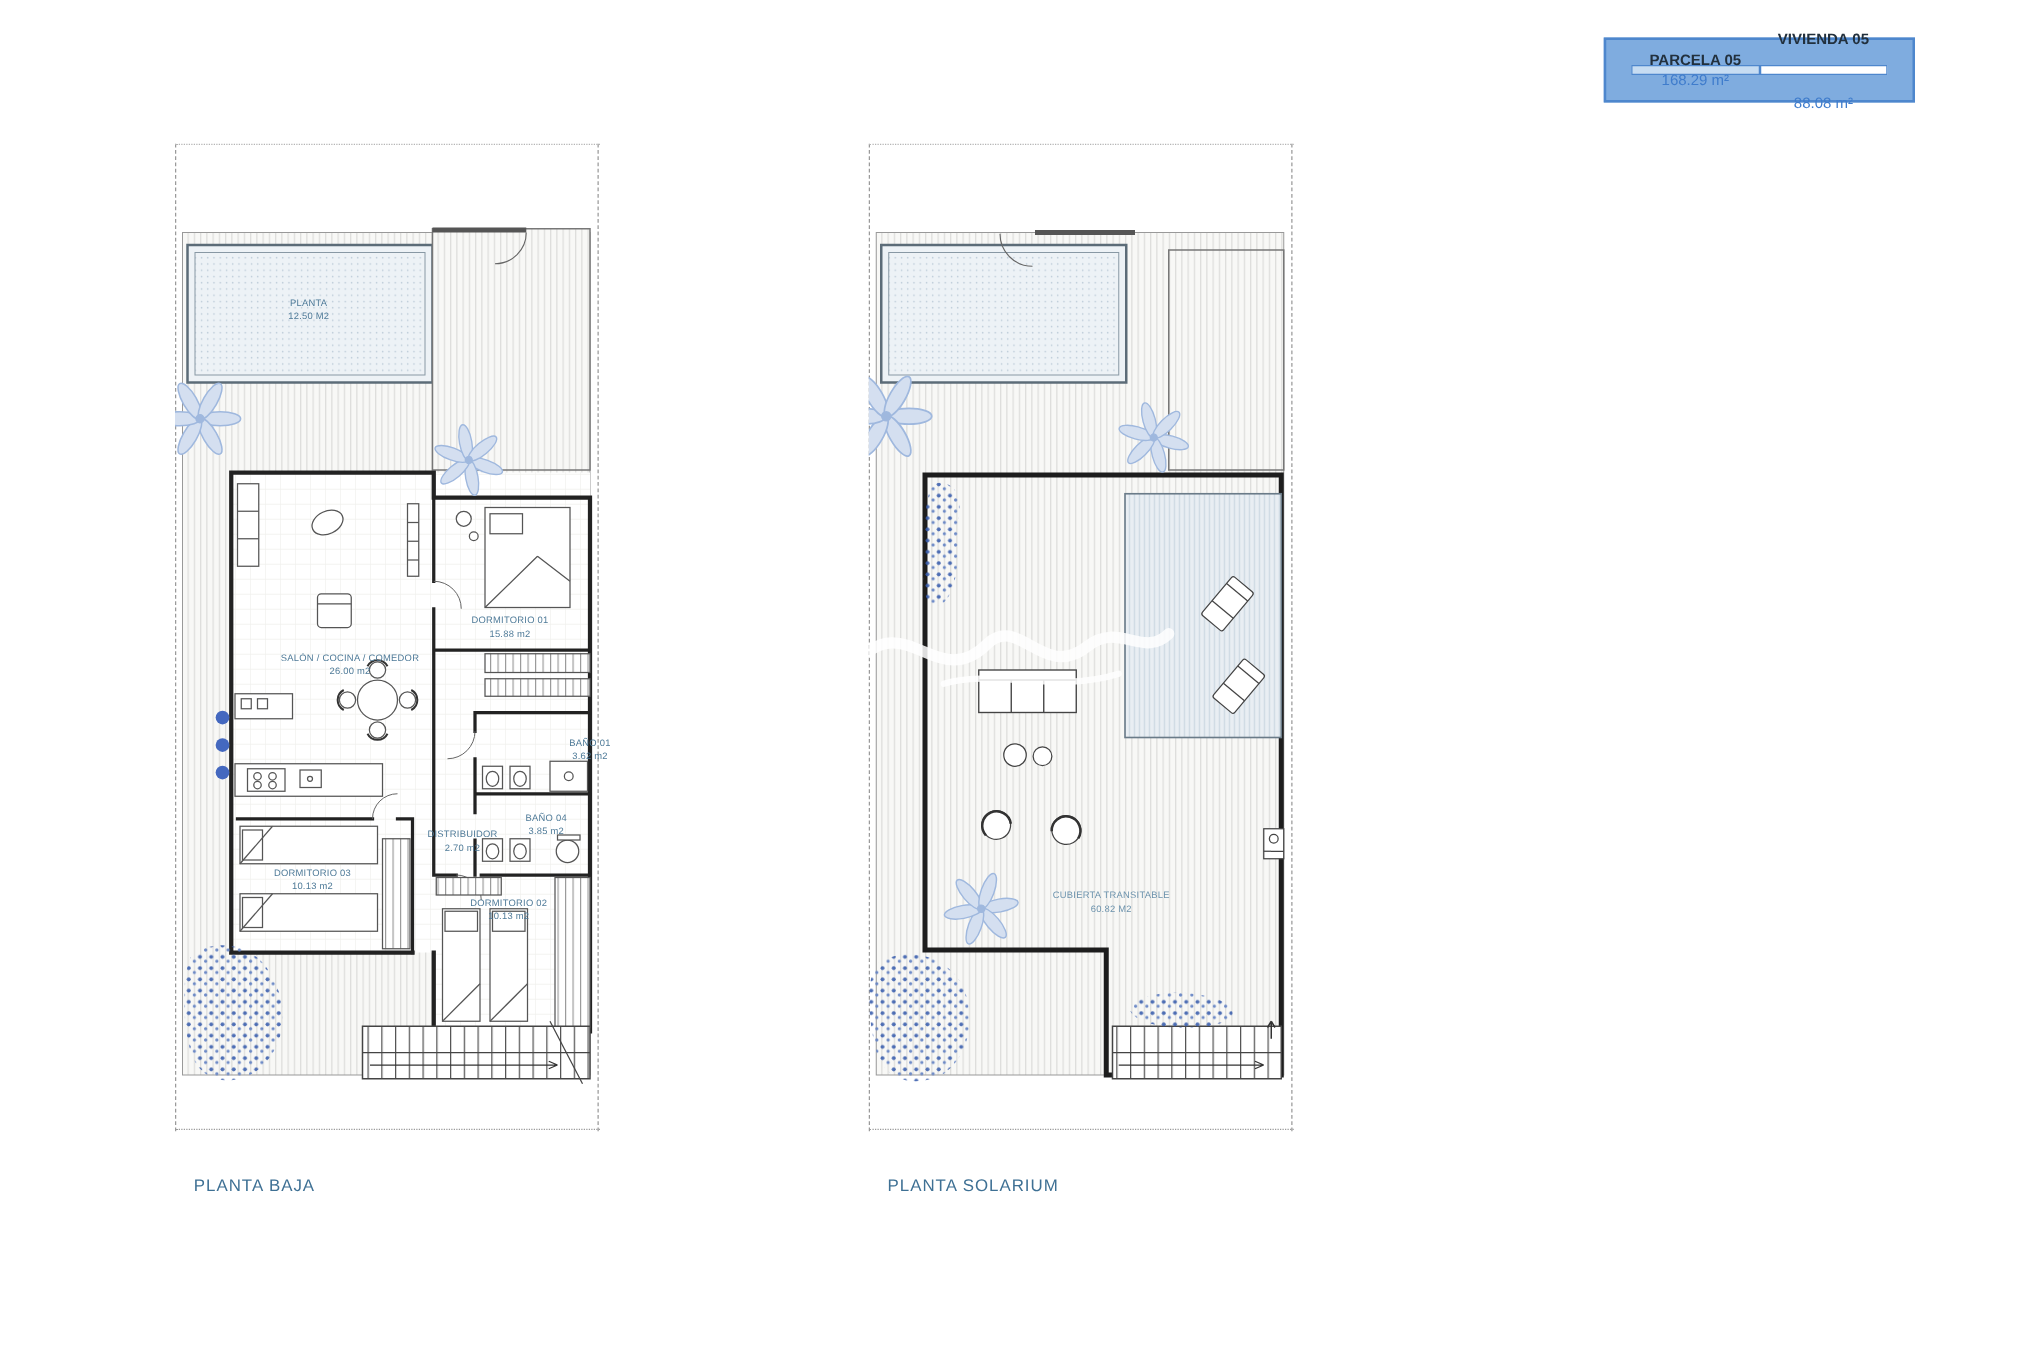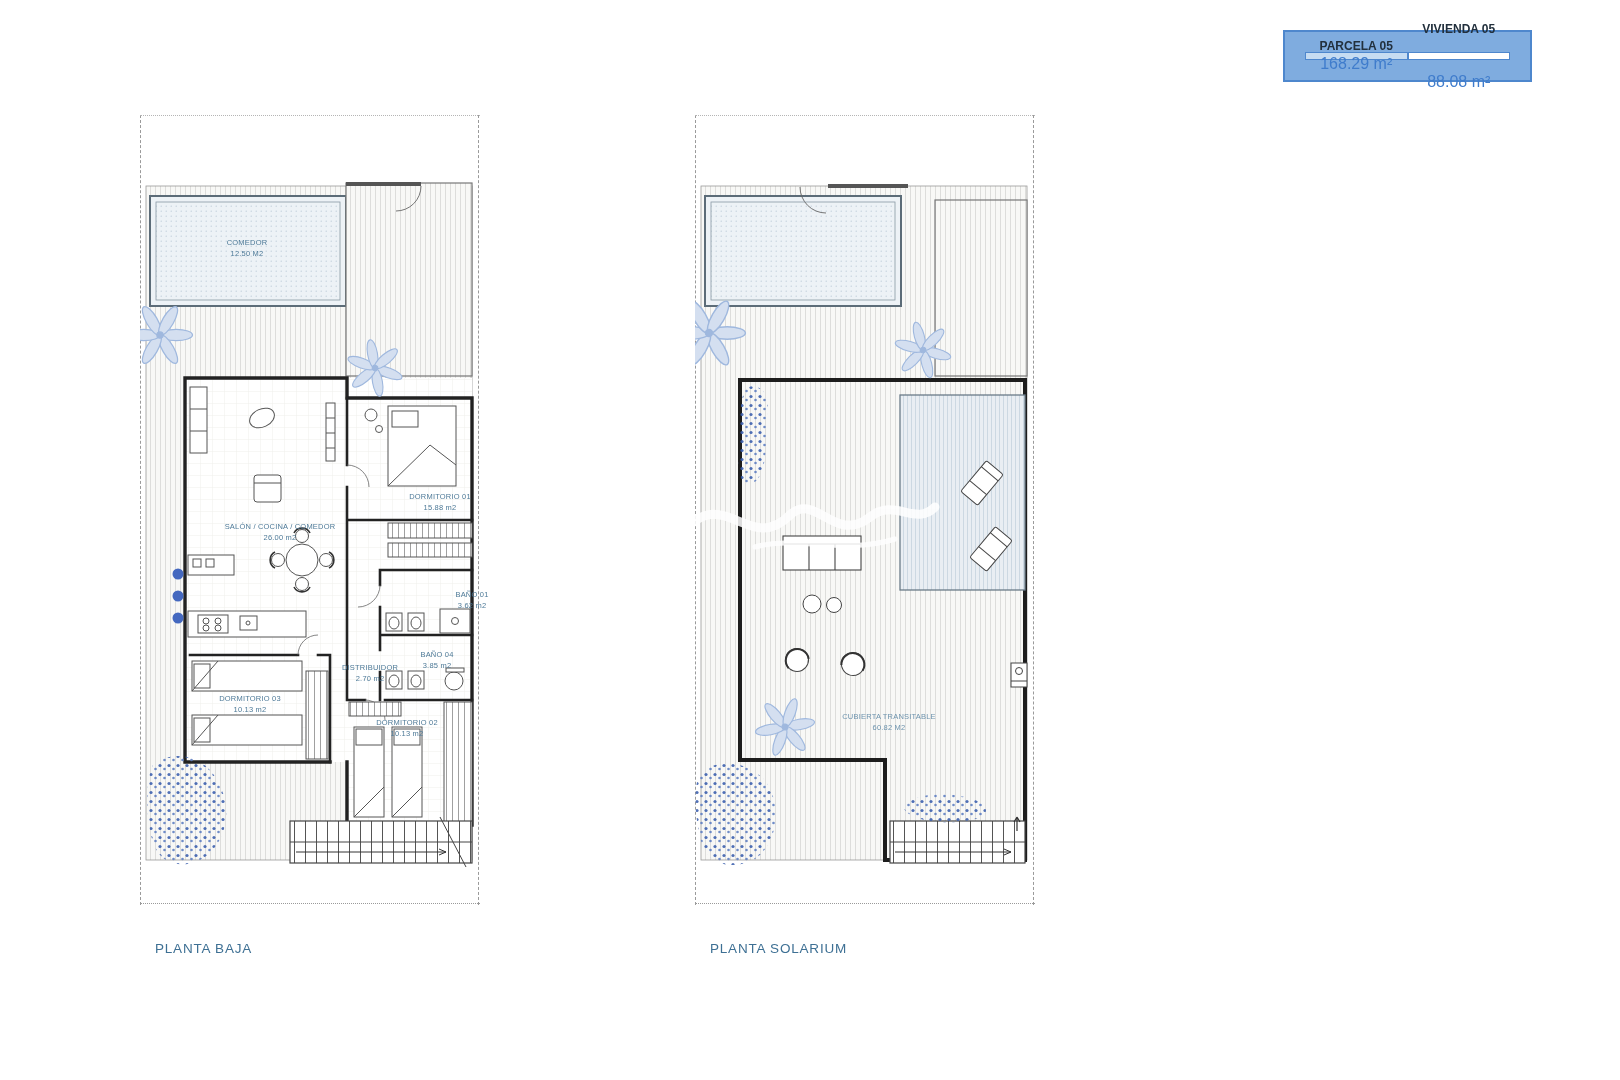--- a/index.html
+++ b/index.html
@@ -13,21 +13,21 @@
     background:#7facdf;border:2px solid #4e87cd;box-sizing:border-box;
     display:flex;justify-content:space-between;align-items:stretch;padding:20px;
   }
   .info-cell{
     width:109px;display:flex;flex-direction:column;justify-content:center;
     text-align:center;border:1px solid #4e87cd;box-sizing:border-box;gap:2px;
   }
   .cell-parcela{background:#c6dcf2;}
   .cell-vivienda{background:#ffffff;gap:37px;}
   .info-label{font-size:12px;font-weight:bold;color:#22303d;}
-  .info-value{font-size:16px;color:#3f7ccc;}
+  .info-value{font-size:12px;color:#3f7ccc;}
   
   .plan{position:absolute;top:115px;width:340px;height:790px;}
   #plan-left{left:140px;}
   #plan-right{left:695px;}
   .plan svg{position:absolute;left:0;top:0;}
   .b-left{position:absolute;left:0;top:0;bottom:0;width:0;border-left:1px dashed #9a9a9a;}
   .b-right{position:absolute;right:1px;top:0;bottom:0;width:0;border-right:1px dashed #9a9a9a;}
   .b-top{position:absolute;left:0;right:0;top:0;height:0;border-top:1px dotted #b5b5b5;}
   .b-bottom{position:absolute;left:0;right:0;bottom:1px;height:0;border-bottom:1px dotted #9a9a9a;}
   
@@ -225,28 +225,28 @@
       <use href="#palm" xlink:href="#palm" transform="translate(20,220) scale(1.25)"></use>
       <use href="#palm" xlink:href="#palm" transform="translate(235,253) rotate(20) scale(1.1)"></use>
       <path d="M14,648 C40,632 70,646 78,668 C92,690 88,720 70,738 C50,756 22,752 14,730 C6,710 4,664 14,648 Z" fill="url(#shrubP)" opacity="0.9"></path>
       <circle cx="38" cy="459" r="5.5" fill="#4468bf"></circle>
       <circle cx="38" cy="481" r="5.5" fill="#4468bf"></circle>
       <circle cx="38" cy="503" r="5.5" fill="#4468bf"></circle>
     </g>
   </svg>
 
   <div class="room-label" style="left:107px;top:133px;">
-    <div>COMEDOR</div>
+    <div>PLANTA</div>
     <div>12.50 M2</div>
   </div>
   <div class="room-label" style="left:140px;top:417px;">
     <div>SALÓN / COCINA / COMEDOR</div>
     <div>26.00 m2</div>
   </div>
-  <div class="room-label" style="left:268px;top:387px;margin-left:32px;">
+  <div class="room-label" style="left:268px;top:387px;">
     <div>DORMITORIO 01</div>
     <div>15.88 m2</div>
   </div>
   <div class="room-label" style="left:288px;top:485px;margin-left:44px;">
     <div>BAÑO 01</div>
     <div>3.62 m2</div>
   </div>
   <div class="room-label" style="left:230px;top:558px;">
     <div>DISTRIBUIDOR</div>
     <div>2.70 m2</div>

